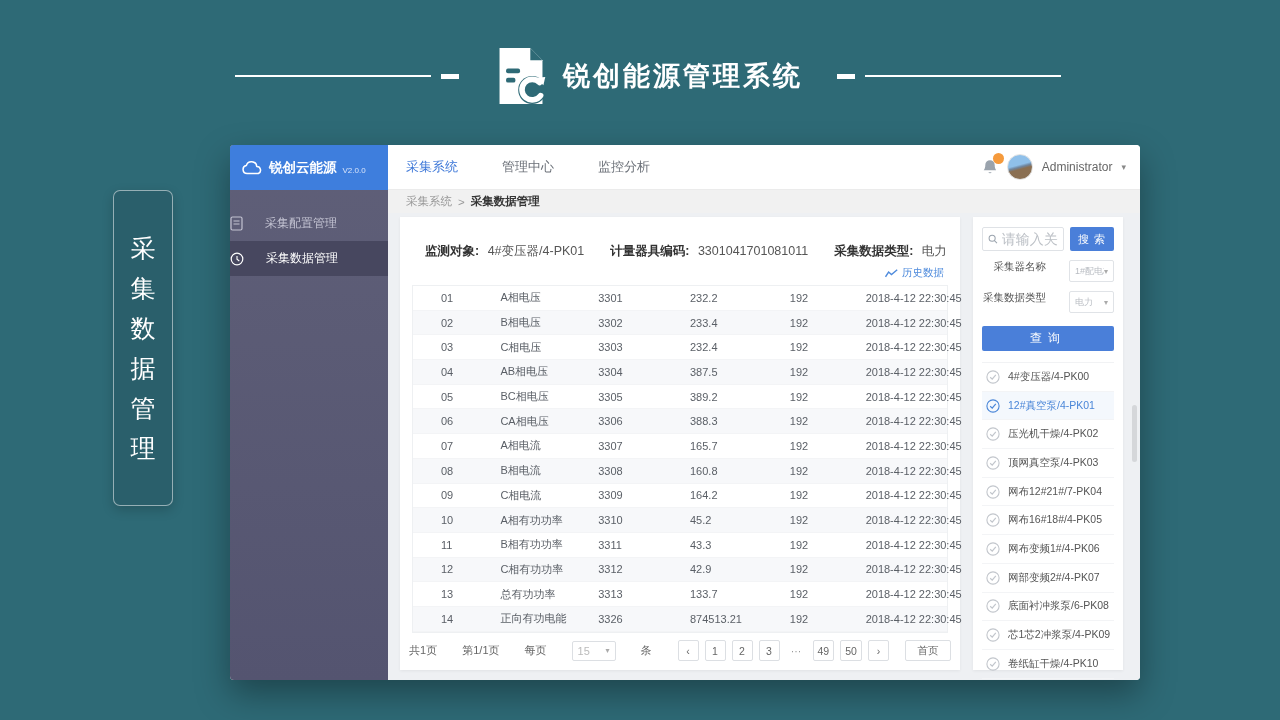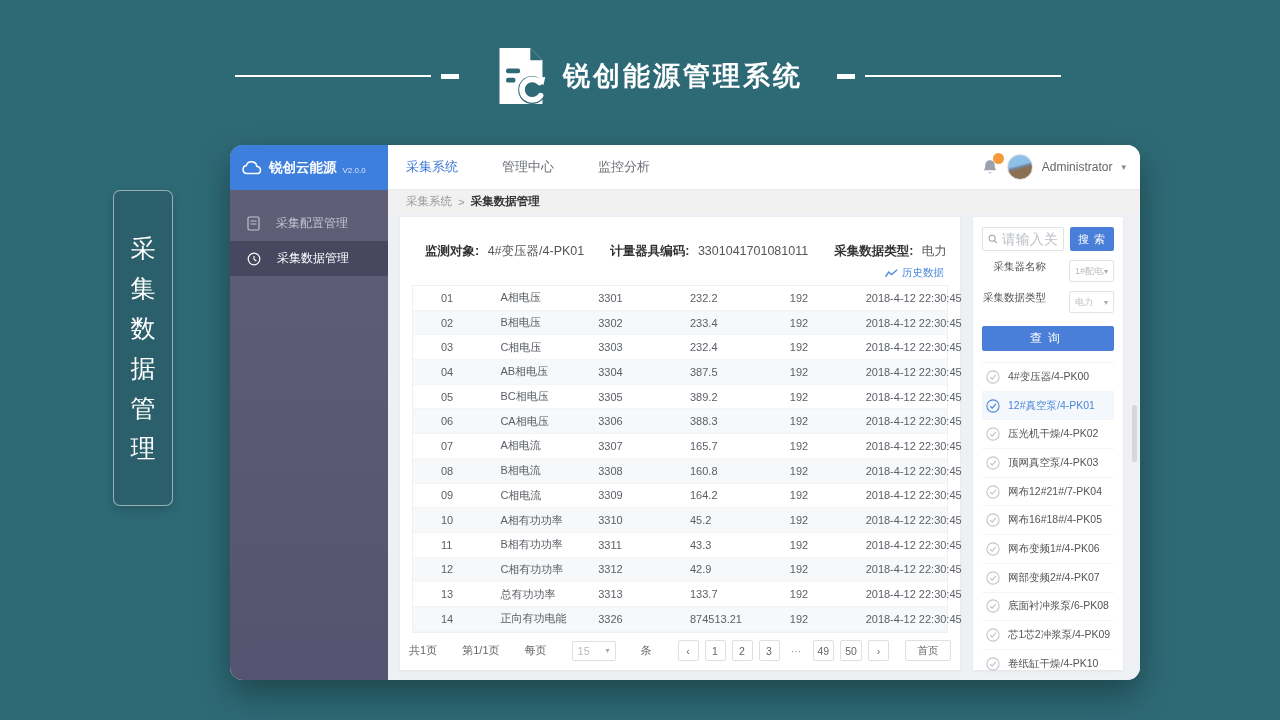--- a/index.html
+++ b/index.html
@@ -12,29 +12,29 @@
   .b-line{width:196px;height:2px;background:#fff}
   .b-dash{width:18px;height:5px;background:#fff;margin:0 10px}
   .b-icon{width:56px;height:62px;margin:0 14px 0 24px}
   .b-title{color:#fff;font-size:27px;font-weight:bold;letter-spacing:3px;margin-right:24px}
 
   
   .side-card{position:absolute;left:113px;top:190px;width:60px;height:316px;background:#2a5f6b;border:1px solid rgba(255,255,255,.5);border-radius:7px;display:flex;flex-direction:column;align-items:center;justify-content:center;gap:15px;box-shadow:0 4px 12px rgba(0,0,0,.18)}
   .vchar{color:#fff;font-size:25px;line-height:1}
 
   
-  .window{position:absolute;left:230px;top:145px;width:910px;height:535px;background:#fff;border-radius:13px;box-shadow:0 14px 34px rgba(0,0,0,.35);display:flex;overflow:hidden}
+  .window{position:absolute;left:230px;top:145px;width:910px;height:535px;background:#fff;border-radius:4px;box-shadow:0 14px 34px rgba(0,0,0,.35);display:flex;overflow:hidden}
 
   
   .sidebar{width:158px;background:linear-gradient(#5f5f78,#545470);flex-shrink:0}
   .sb-head{height:45px;background:#3e7edd;display:flex;align-items:center;padding:0 11px;gap:6px}
   .sb-logo-text{color:#fff;font-weight:bold;font-size:13.5px;white-space:nowrap}
   .sb-ver{color:#d8e4fa;font-size:8px;margin-top:5px}
   .sb-nav{padding-top:16px}
-  .sb-item{height:35px;display:flex;align-items:center;gap:16px;padding:0 17px;color:#c3c3d2;font-size:12px;cursor:pointer;white-space:nowrap}
+  .sb-item{height:35px;display:flex;align-items:center;gap:22px;padding:0 0;color:#c3c3d2;font-size:12px;cursor:pointer;white-space:nowrap}
   .sb-item.active{background:#47475f;color:#fff}
   .sb-item svg{flex-shrink:0}
 
   
   .main{flex:1;display:flex;flex-direction:column;min-width:0}
   .topbar{height:45px;background:#fff;border-bottom:1px solid #ebebeb;display:flex;align-items:center;padding:0 14px 0 18px}
   .mainnav{display:flex;gap:44px}
   .nav-item{font-size:13px;color:#6b7078;cursor:pointer;white-space:nowrap}
   .nav-item.active{color:#3e78d8}
   .userbox{margin-left:auto;display:flex;align-items:center;gap:9px}

